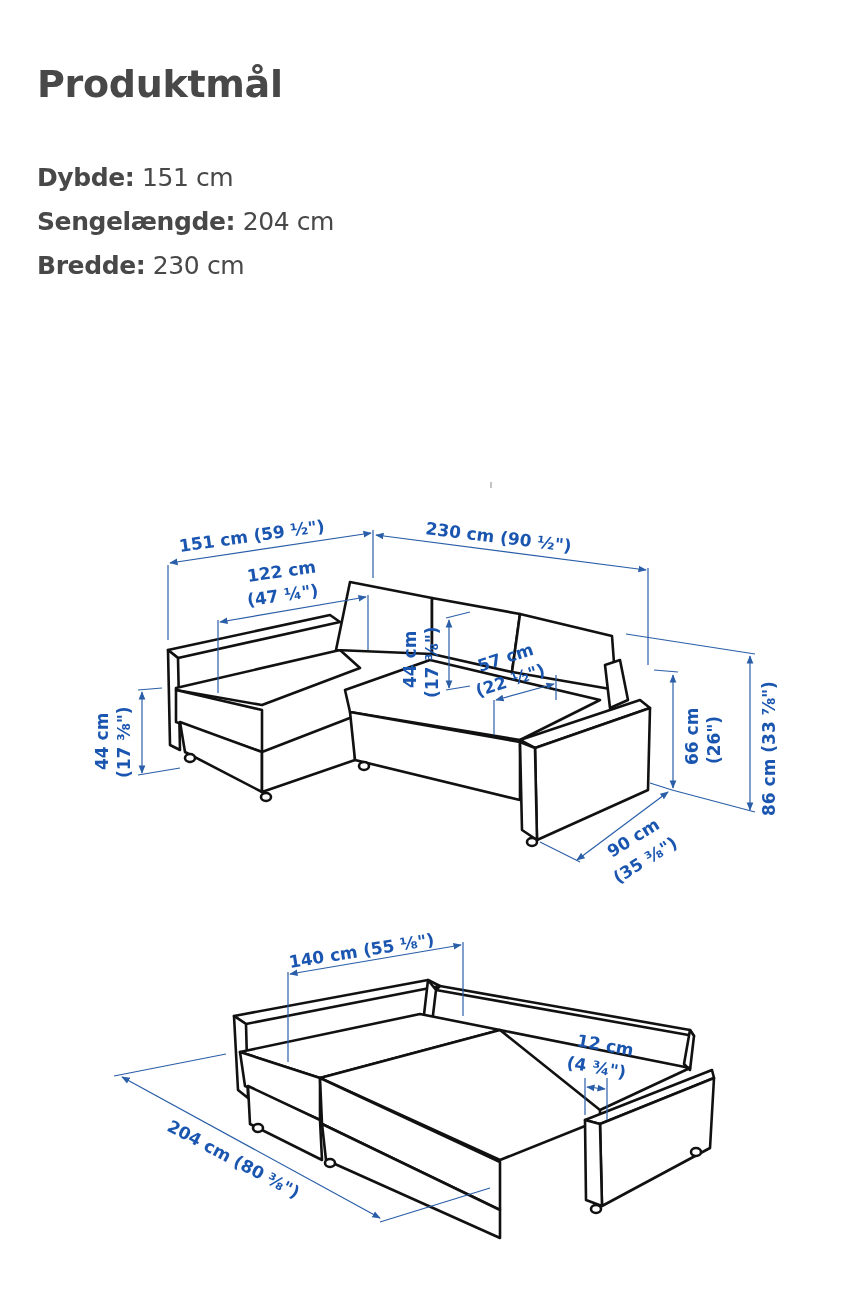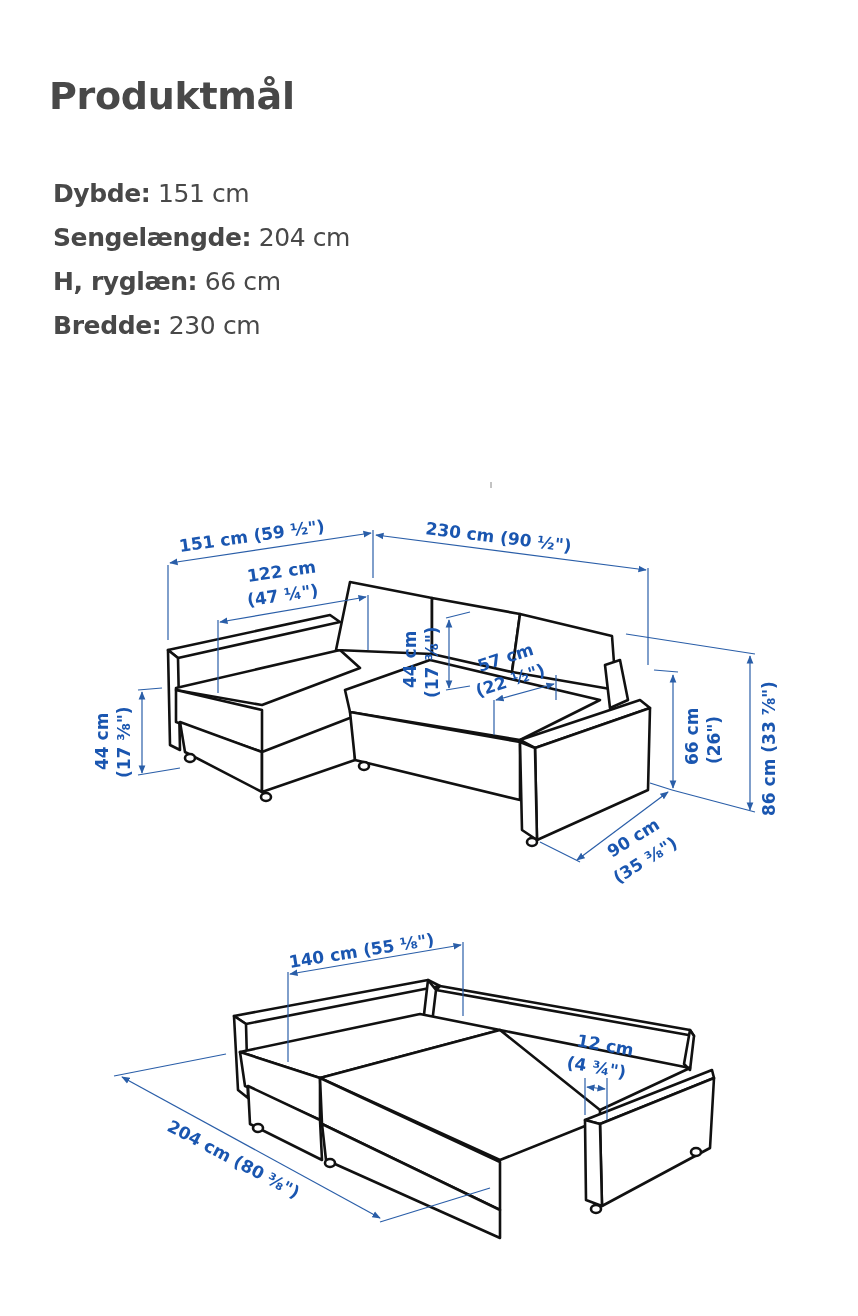--- a/index.html
+++ b/index.html
@@ -1,36 +1,35 @@
 <!DOCTYPE html>
 <html><head>
 <meta charset="utf-8">
 <style>
   html, body { margin: 0; padding: 0; background: #ffffff; }
   body { width: 858px; height: 1316px; position: relative; overflow: hidden;
          font-family: "DejaVu Sans", "Liberation Sans", sans-serif; color: #484848; }
-  .title { position: absolute; left: 37px; top: 62px; margin: 12px; font-size: 38px; font-weight: bold;
+  .title { position: absolute; left: 37px; top: 62px; margin: 0; font-size: 38px; font-weight: bold;
            color: #484848; letter-spacing: -0.3px; }
-  .specs { position: absolute; left: 37px; top: 156px; margin: 16px; padding: 0; list-style: none; }
+  .specs { position: absolute; left: 37px; top: 156px; margin: 0; padding: 0; list-style: none; }
   .specs li { font-size: 25px; line-height: 44px; color: #484848; white-space: nowrap; letter-spacing: -0.4px; }
   .specs .k { font-weight: bold; }
   svg.diagram { position: absolute; left: 0; top: 0; }
   .lbl { font-family: "DejaVu Sans", sans-serif; font-weight: bold; font-size: 17px; fill: #1a56b0; }
   .dim { stroke: #2a5ea8; stroke-width: 1.2; fill: none; }
   .sofa { stroke: #111; stroke-width: 2.6; fill: #fff; stroke-linejoin: round; stroke-linecap: round; }
 </style>
 </head>
 <body>
 
 <h1 class="title">Produktmål</h1>
 
 <ul class="specs">
   <li><span class="k">Dybde:</span><span> 151 cm</span></li>
   <li><span class="k">Sengelængde:</span><span> 204 cm</span></li>
-  <li><span class="k">H, ryglæn:</span><span> 66 cm</span></li>
   <li><span class="k">Bredde:</span><span> 230 cm</span></li>
 </ul>
 
 <svg class="diagram" width="858" height="1316" viewBox="0 0 858 1316">
   <defs>
     <marker id="arr" viewBox="0 0 10 10" refX="9" refY="5" markerWidth="7" markerHeight="7" orient="auto-start-reverse">
       <path d="M0,1 L10,5 L0,9 z" fill="#2a5ea8"></path>
     </marker>
   </defs>
 

